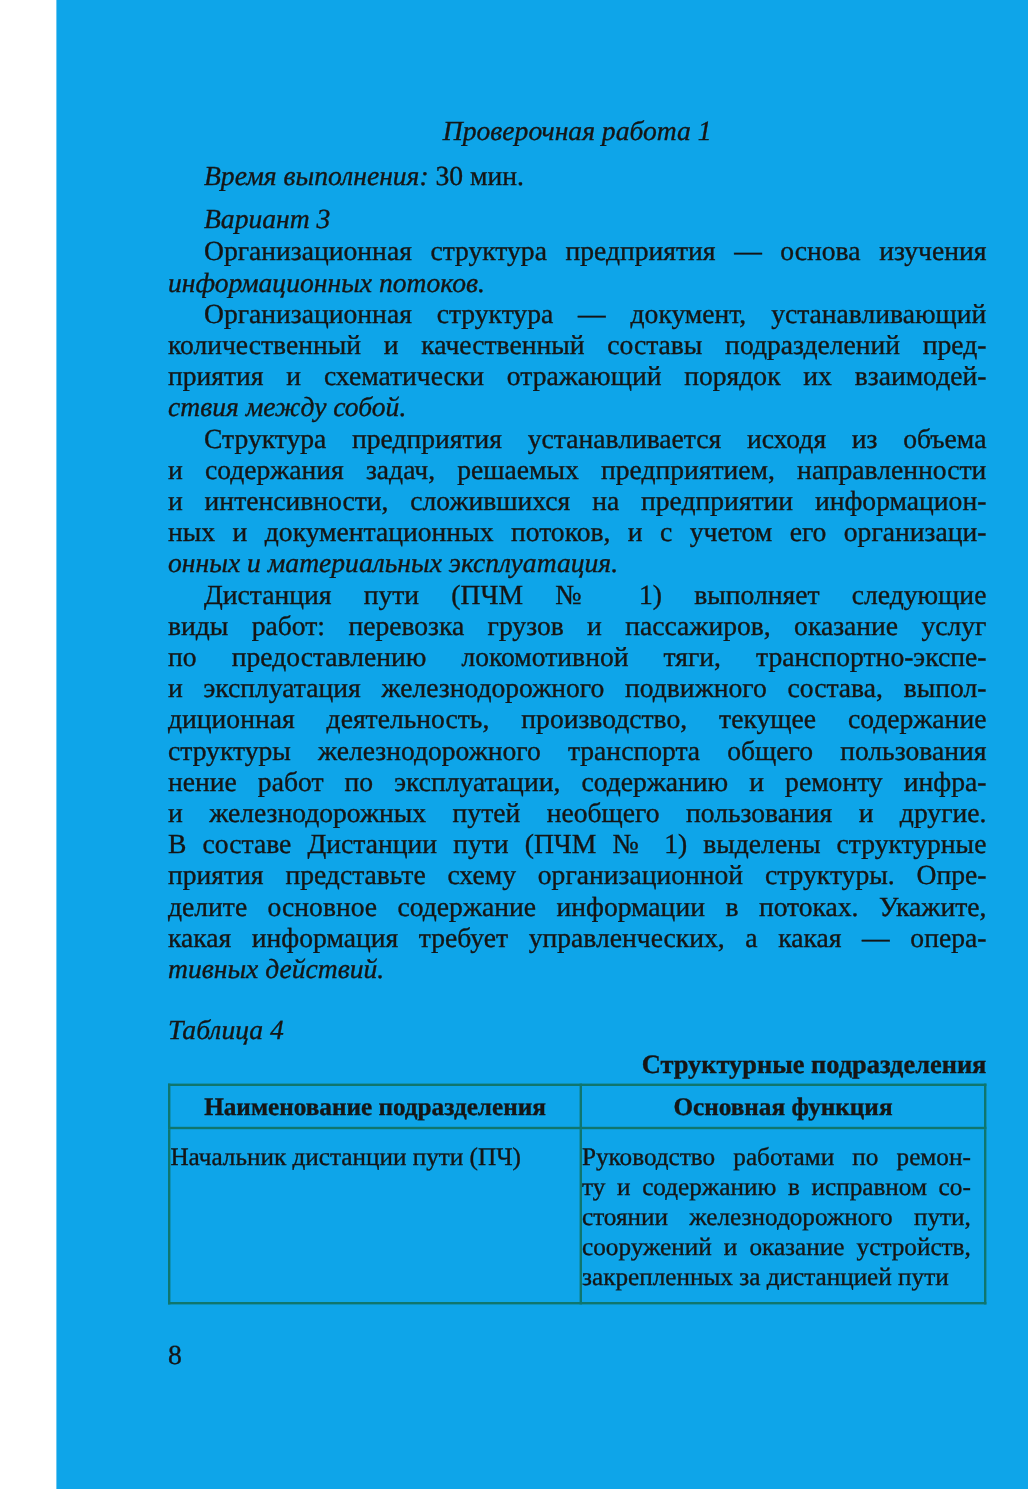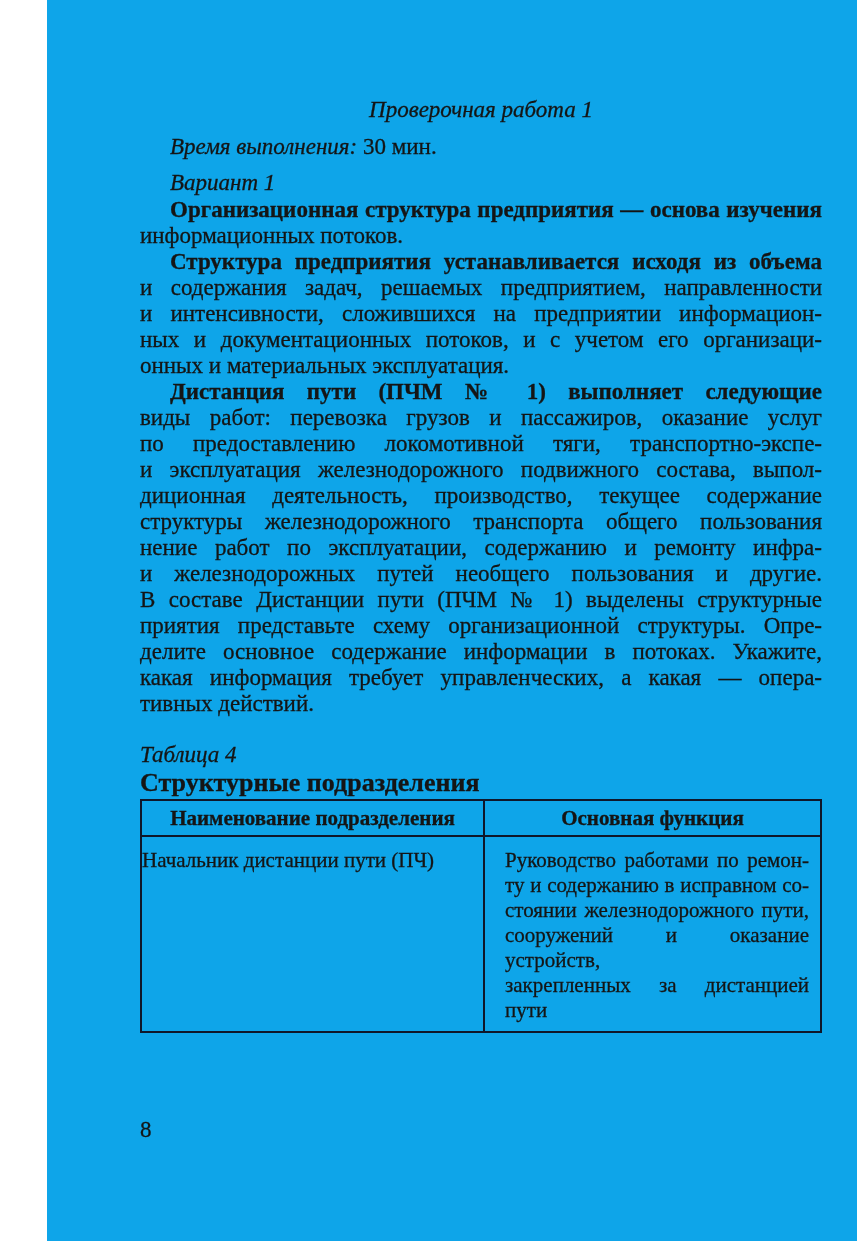--- a/index.html
+++ b/index.html
@@ -35,57 +35,57 @@
   .variant-line {
     text-indent: 30px;
     font-style: italic;
     margin-bottom: 1px;
   }
   .para .line {
     display: block;
     text-align: justify;
     text-align-last: justify;
   }
-  .para .line:first-child { text-indent: 30px; font-weight: bold; }
-  .para .line:last-child { text-align-last: left; }
+  .para .line:first-child { text-indent: 30px; }
+  .para .line:last-child { text-align-last: left; font-style: italic; }
 
   .table-caption {
     font-style: italic;
     margin-top: 25px;
   }
   .table-heading {
-    text-align: left;
+    text-align: right;
     font-weight: bold;
-    font-size: 26px;
+    font-size: 22px;
     margin-top: 2px;
   }
   table.doc-table {
     width: 100%;
     border-collapse: collapse;
     table-layout: fixed;
     margin-top: 3px;
     font-size: 21px;
   }
   table.doc-table col.c1 { width: 343px; }
   table.doc-table th, table.doc-table td {
-    border: 2px solid #0f172a;
+    border: 2px solid #0f766e;
     vertical-align: top;
   }
   table.doc-table th {
     font-weight: bold;
     text-align: center;
     line-height: 24px;
     padding: 5px 6px;
   }
   td.cell-name {
     padding: 11px 8px 8px 0;
     line-height: 25px;
   }
   td.cell-func {
-    padding: 11px 11px 8px 20px;
+    padding: 11px 11px 8px 0;
     line-height: 25px;
     border-radius: 25px;
   }
   td.cell-func .line {
     display: block;
     text-align: justify;
     text-align-last: justify;
   }
   td.cell-func .line:last-child { text-align-last: left; }
 
@@ -101,27 +101,33 @@
 
 <div class="page">
 
   <div class="doc-title">Проверочная работа 1</div>
 
   <div class="time-line">
     <span class="italic">Время выполнения:</span>
     <span>30 мин.</span>
   </div>
 
-  <div class="variant-line">Вариант 1</div>
+  <div class="variant-line">Вариант 3</div>
 
   <div class="para">
       <span class="line">Организационная структура предприятия — основа изучения</span>
       <span class="line">информационных потоков.</span>
     </div>
 
+  <div class="para">
+      <span class="line">Организационная структура — документ, устанавливающий</span>
+      <span class="line">количественный и качественный составы подразделений пред-</span>
+      <span class="line">приятия и схематически отражающий порядок их взаимодей-</span>
+      <span class="line">ствия между собой.</span>
+    </div>
 
   <div class="para">
       <span class="line">Структура предприятия устанавливается исходя из объема</span>
       <span class="line">и содержания задач, решаемых предприятием, направленности</span>
       <span class="line">и интенсивности, сложившихся на предприятии информацион-</span>
       <span class="line">ных и документационных потоков, и с учетом его организаци-</span>
       <span class="line">онных и материальных эксплуатация.</span>
     </div>
 
   <div class="para">

